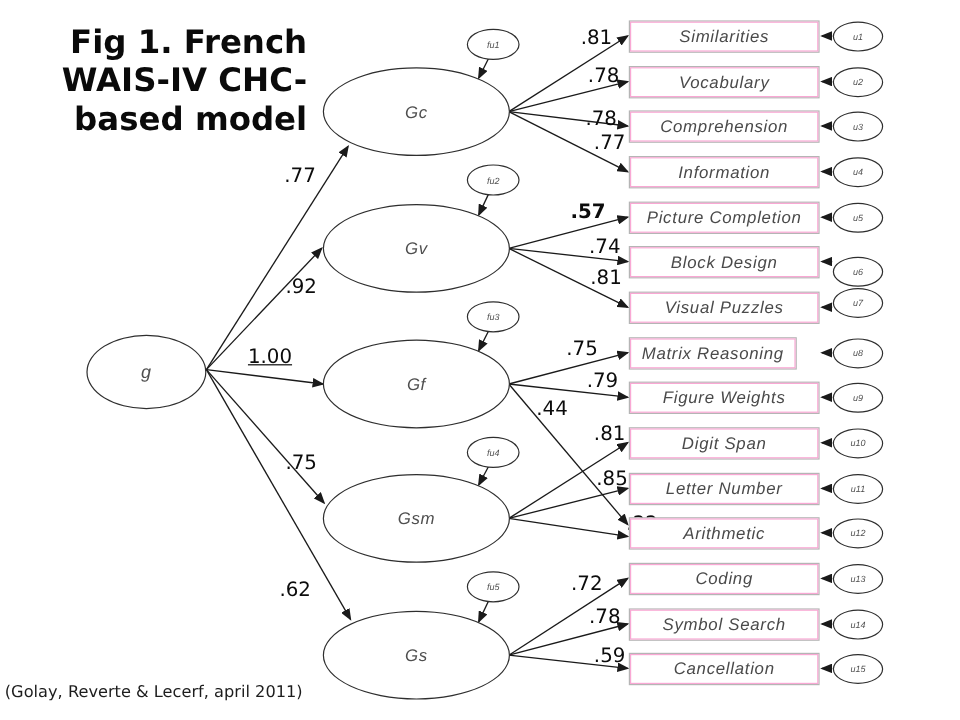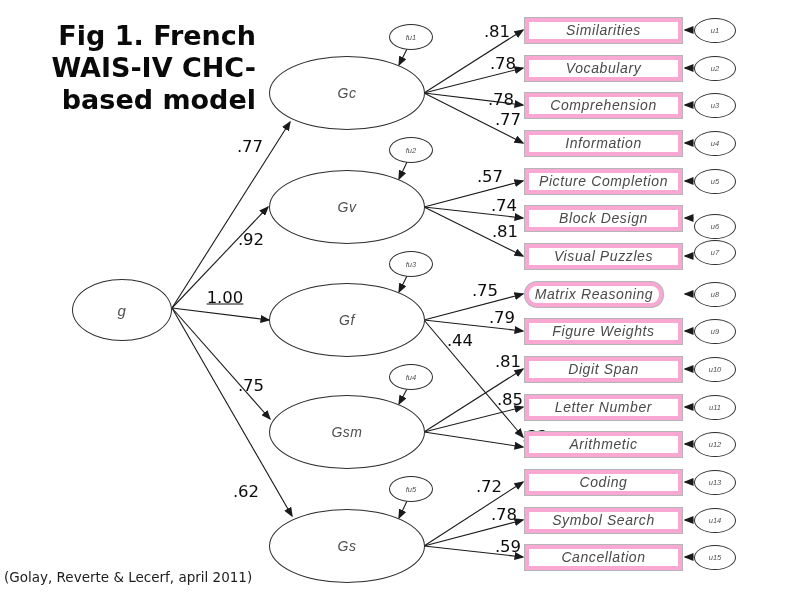--- a/index.html
+++ b/index.html
@@ -10,21 +10,21 @@
          font-family:"DejaVu Sans",sans-serif;font-weight:bold;font-size:27px;
          line-height:32px;color:#0a0a0a;letter-spacing:0px;}
   .citation{position:absolute;left:4px;top:569px;font-family:"DejaVu Sans",sans-serif;
             font-size:13.5px;color:#1d1d1d;}
   .ell{position:absolute;border:1.2px solid #2e2e2e;border-radius:50%;background:#fff;
        display:flex;align-items:center;justify-content:center;box-sizing:border-box;}
   .ell span{font-style:italic;color:#4f4f4f;}
   .factor span{font-size:14px;letter-spacing:0.5px;}
   .gnode span{font-size:15px;}
   .small span{font-size:7.5px;}
-  .box{position:absolute;border:4px solid #f9a8d4;box-shadow:0 0 0 1px #b5b5b5;
+  .box{position:absolute;border:1px solid #f9a8d4;box-shadow:0 0 0 1px #b5b5b5;
        background:#fff;display:flex;align-items:center;justify-content:center;
        box-sizing:border-box;}
   .box span{font-style:italic;font-size:14px;color:#4a4a4a;letter-spacing:0.6px;}
   .lbl{position:absolute;transform:translate(-50%,-50%);white-space:nowrap;}
   .coef{font-family:"DejaVu Sans",sans-serif;font-size:16.5px;color:#0c0c0c;}
 </style>
 </head>
 <body>
 
 <div class="stage">
@@ -145,21 +145,21 @@
       <div class="ell small" style="left: 694px; top: 92.5px; width: 42px; height: 25px;">
         <span>u3</span>
       </div>
       <div class="lbl coef" style="left: 508px; top: 119px;">.77</div>
       <div class="box" style="left: 525px; top: 130.5px; width: 157px; height: 25px;">
         <span>Information</span>
       </div>
       <div class="ell small" style="left: 694px; top: 130.5px; width: 42px; height: 25px;">
         <span>u4</span>
       </div>
-      <div class="lbl coef" style="left: 490px; top: 176px;">.57</div>
+      <div class="lbl coef" style="left: 490px; top: 176px; font-weight: bold;">.57</div>
       <div class="box" style="left: 525px; top: 168.5px; width: 157px; height: 25px;">
         <span>Picture Completion</span>
       </div>
       <div class="ell small" style="left: 694px; top: 168.5px; width: 42px; height: 25px;">
         <span>u5</span>
       </div>
       <div class="lbl coef" style="left: 504px; top: 205px;">.74</div>
       <div class="box" style="left: 525px; top: 205.5px; width: 157px; height: 25px;">
         <span>Block Design</span>
       </div>
@@ -167,21 +167,21 @@
         <span>u6</span>
       </div>
       <div class="lbl coef" style="left: 505px; top: 231px;">.81</div>
       <div class="box" style="left: 525px; top: 243.5px; width: 157px; height: 25px;">
         <span>Visual Puzzles</span>
       </div>
       <div class="ell small" style="left: 694px; top: 240px; width: 42px; height: 25px;">
         <span>u7</span>
       </div>
       <div class="lbl coef" style="left: 485px; top: 290px;">.75</div>
-      <div class="box" style="left: 525px; top: 281.5px; width: 138px; height: 25px; border-radius: 12px;">
+      <div class="box" style="left: 525px; top: 281.5px; width: 138px; height: 25px;">
         <span>Matrix Reasoning</span>
       </div>
       <div class="ell small" style="left: 694px; top: 281.5px; width: 42px; height: 25px;">
         <span>u8</span>
       </div>
       <div class="lbl coef" style="left: 502px; top: 317px;">.79</div>
       <div class="box" style="left: 525px; top: 318.5px; width: 157px; height: 25px;">
         <span>Figure Weights</span>
       </div>
       <div class="ell small" style="left: 694px; top: 318.5px; width: 42px; height: 25px;">

